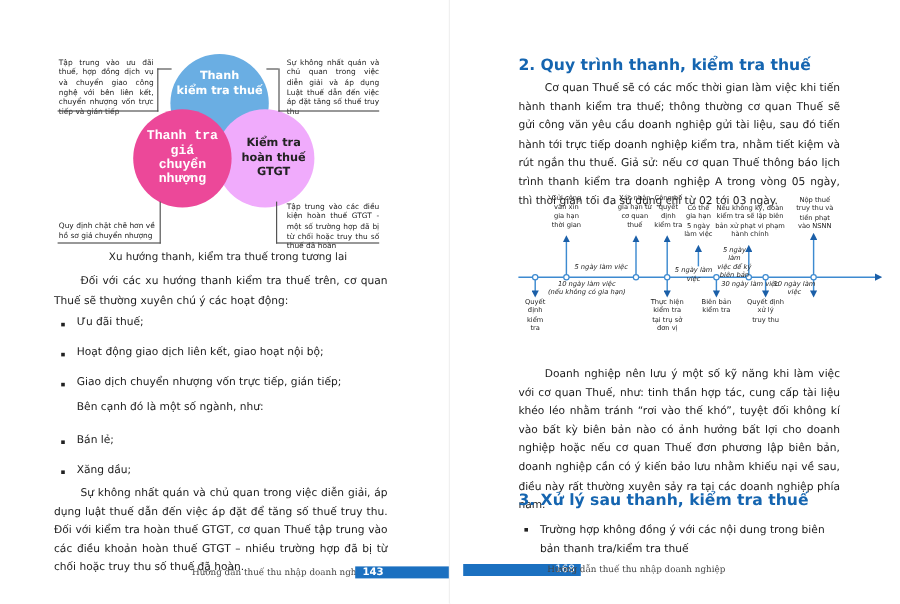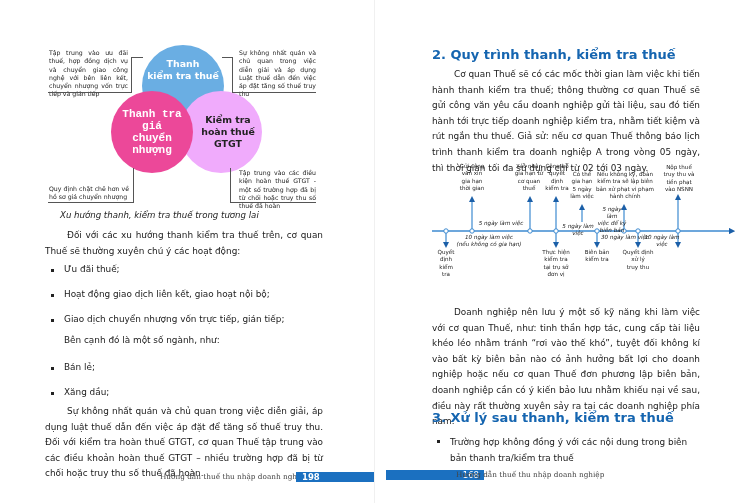--- a/index.html
+++ b/index.html
@@ -6,21 +6,21 @@
   body{width:750px;height:503px;overflow:hidden;background:#fff;font-family:"DejaVu Sans","Liberation Sans",sans-serif;color:#1a1a1a;position:relative;}
   .page{position:absolute;top:0;height:503px;width:375px;background:#fff;}
   .page-left{left:0;}
   .page-right{left:375px;}
   .gutter{position:absolute;left:374px;top:0;width:2px;height:503px;background:#f0f0f0;}
   .topband{position:absolute;left:0;top:0;width:750px;height:2px;background:#f4f4f4;}
   .note{position:absolute;font-size:6.2px;line-height:8.3px;color:#222;text-align:justify;}
   .bracket{position:absolute;border-color:#555;border-style:solid;}
   .circle{position:absolute;border-radius:50%;display:flex;align-items:center;justify-content:center;text-align:center;font-weight:bold;}
   .circle span{display:block;}
-  .caption{position:absolute;font-style:italic;font-size:8.6px;text-align:left;color:#222;}
+  .caption{position:absolute;font-size:8.6px;text-align:center;color:#222;}
   .para{position:absolute;font-size:8.9px;line-height:15.6px;color:#1a1a1a;text-align:justify;}
   .indent{text-indent:22px;}
   .bullet{position:absolute;font-size:8.9px;color:#1a1a1a;}
   .bullet::before{content:"";position:absolute;left:-13px;top:5px;width:3px;height:3px;background:#222;}
   .h2{position:absolute;font-size:13px;font-weight:bold;color:#1565b0;}
   .footer-text{position:absolute;font-family:"DejaVu Serif","Liberation Serif",serif;font-size:7.3px;color:#444;}
   .pagebar{position:absolute;height:10px;background:#1b70c0;color:#fff;font-size:8.5px;font-weight:bold;line-height:10px;}
   .tl-label{position:absolute;font-size:5.6px;line-height:7.3px;text-align:center;color:#222;}
   .tl-ital{position:absolute;font-size:5.6px;line-height:7px;text-align:center;font-style:italic;color:#222;}
 </style>
@@ -71,21 +71,21 @@
 
   <div class="para" style="left:64px;top:333px;width:260px;">Bên cạnh đó là một số ngành, như:</div>
 
   <div class="bullet" style="left:64px;top:362px;">Bán lẻ;</div>
   <div class="bullet" style="left:64px;top:387px;">Xăng dầu;</div>
 
   <div class="para indent" style="left:45px;top:404px;width:278px;">Sự không nhất quán và chủ quan trong việc diễn giải, áp dụng luật thuế dẫn đến việc áp đặt để tăng số thuế truy thu. Đối với kiểm tra hoàn thuế GTGT, cơ quan Thuế tập trung vào các điều khoản hoàn thuế GTGT – nhiều trường hợp đã bị từ chối hoặc truy thu số thuế đã hoàn.</div>
 
   <div class="footer-text" style="left:160px;top:472px;">Hướng dẫn thuế thu nhập doanh nghiệp</div>
   <div class="pagebar" style="left:296px;top:472px;width:79px;">
-    <span style="padding-left:6px;">198</span>
+    <span style="padding-left:6px;">143</span>
   </div>
 </div>
 
 <div class="gutter"></div>
 
 <div class="page page-right">
   <div class="h2" style="left:57px;top:47px;">2. Quy trình thanh, kiểm tra thuế</div>
   <div class="para indent" style="left:57px;top:67px;width:268px;">Cơ quan Thuế sẽ có các mốc thời gian làm việc khi tiến hành thanh kiểm tra thuế; thông thường cơ quan Thuế sẽ gửi công văn yêu cầu doanh nghiệp gửi tài liệu, sau đó tiến hành tới trực tiếp doanh nghiệp kiểm tra, nhằm tiết kiệm và rút ngắn thu thuế. Giả sử: nếu cơ quan Thuế thông báo lịch trình thanh kiểm tra doanh nghiệp A trong vòng 05 ngày, thì thời gian tối đa sử dụng chỉ từ 02 tới 03 ngày.</div>
 
   <svg style="position:absolute;left:0;top:0;" width="375" height="300">

